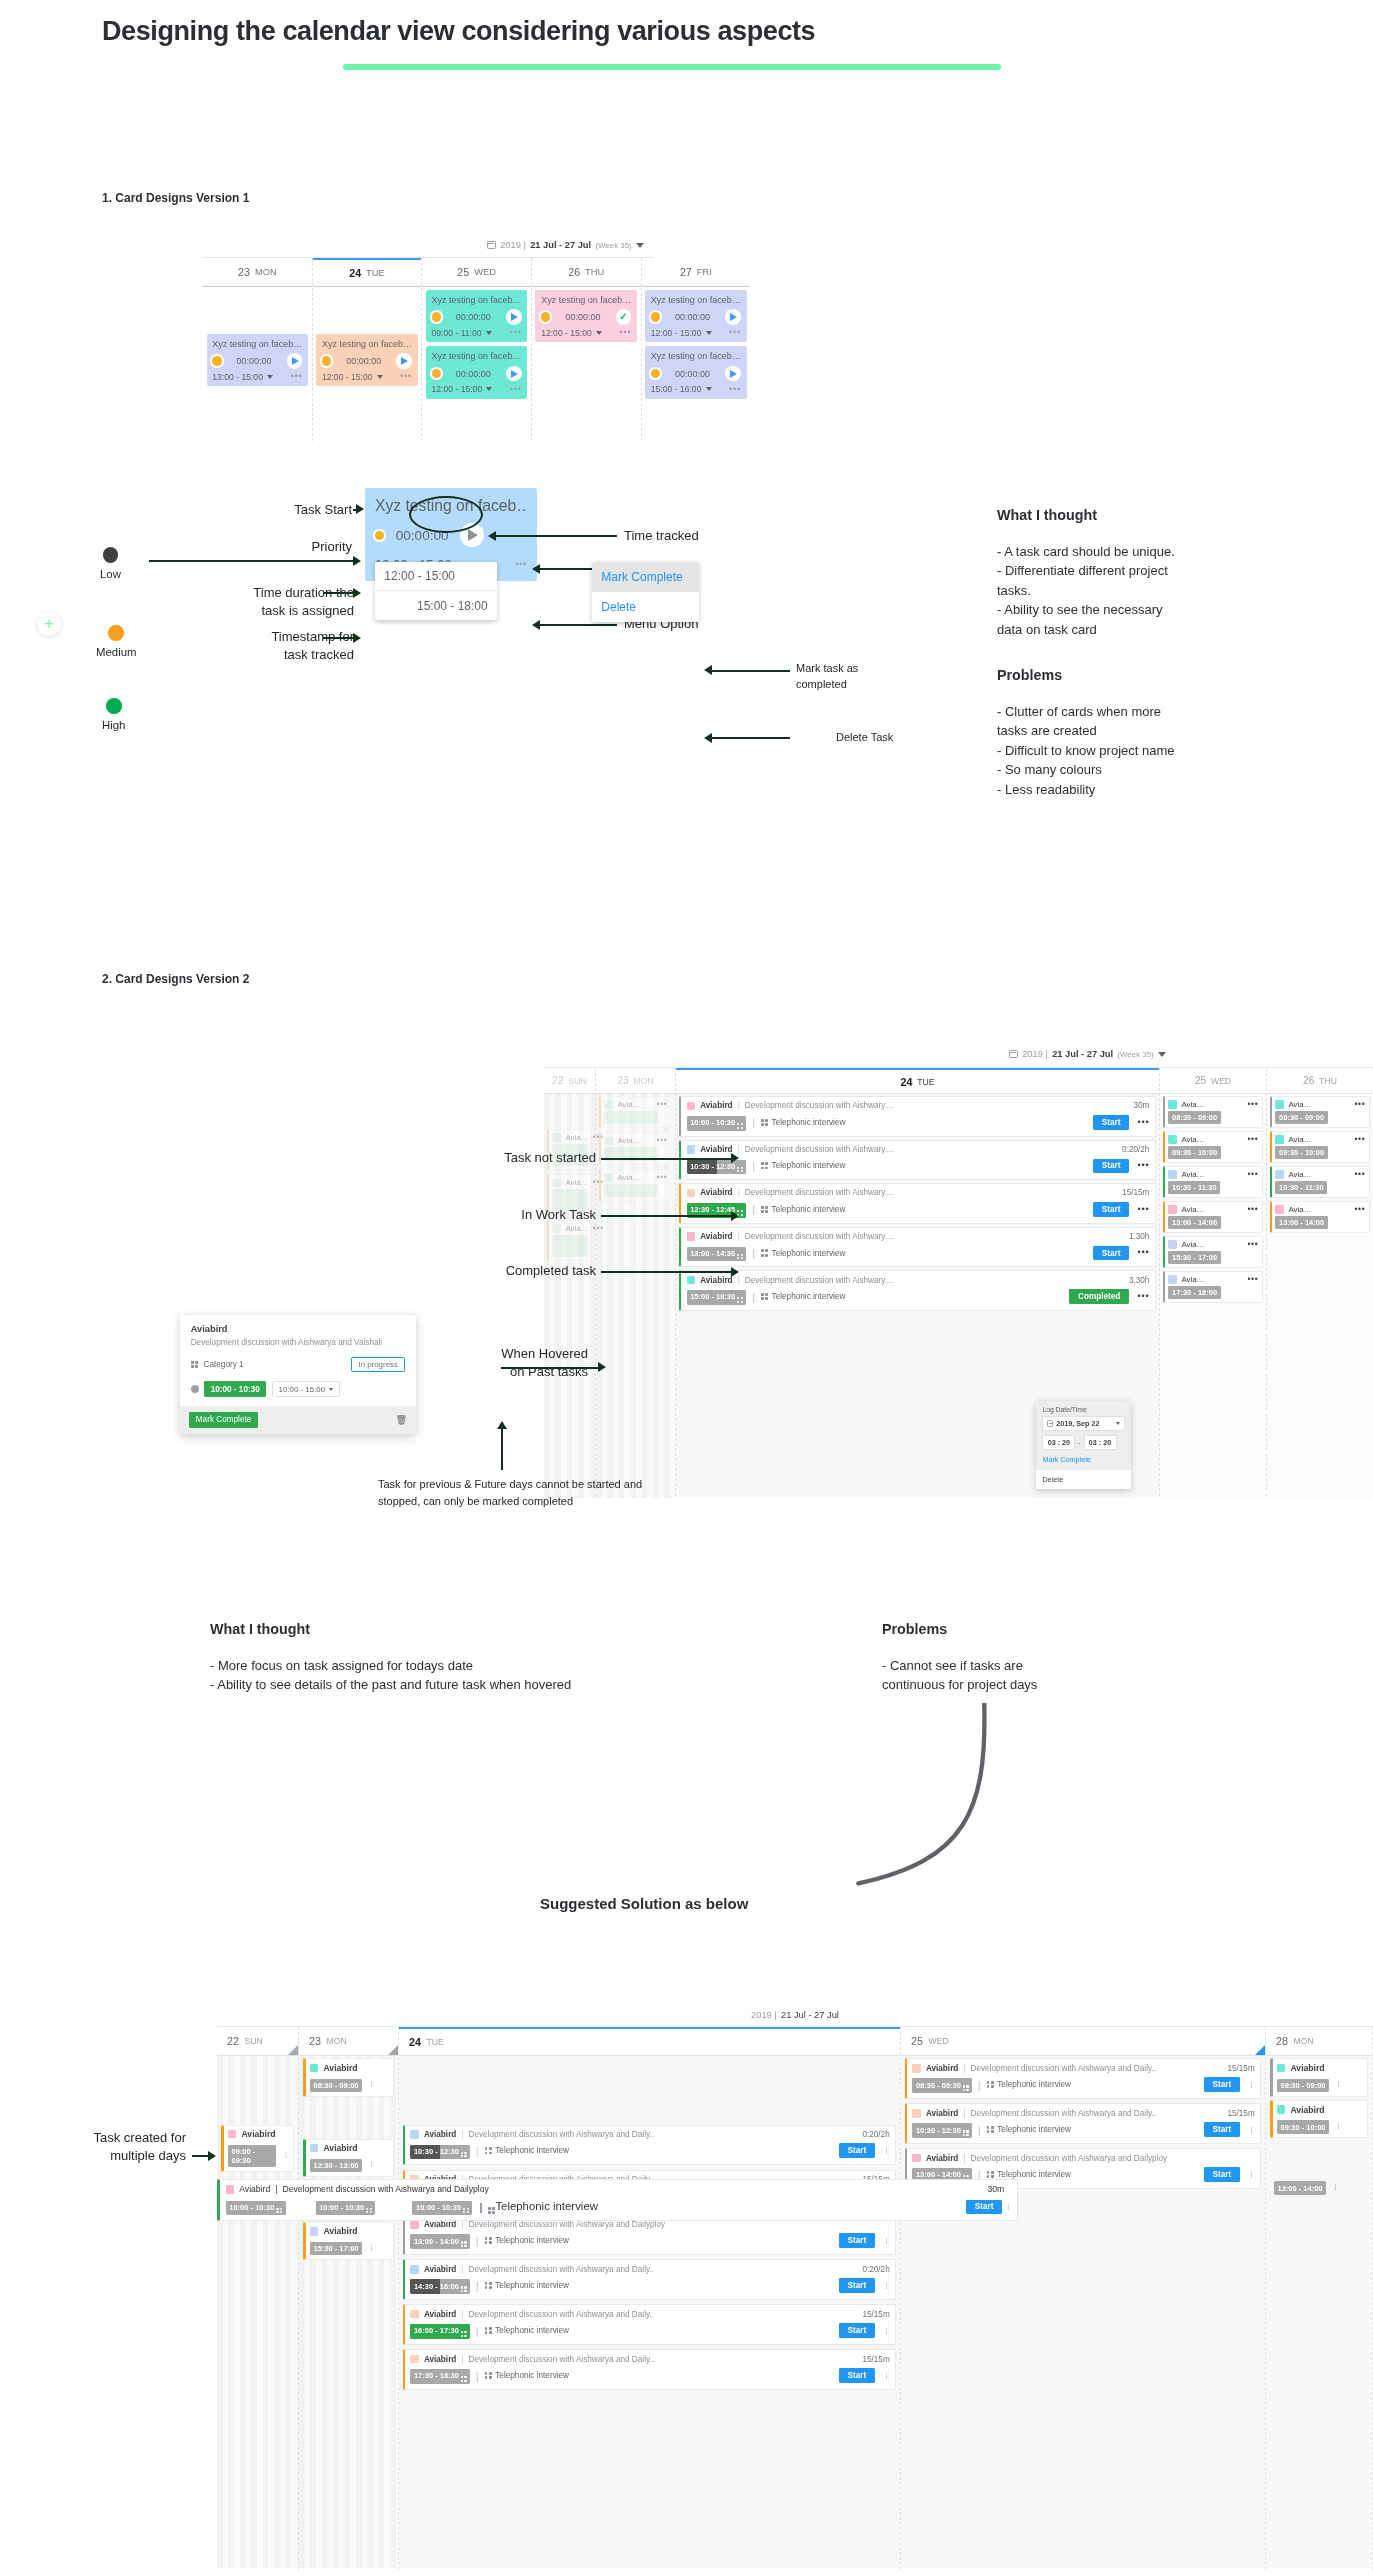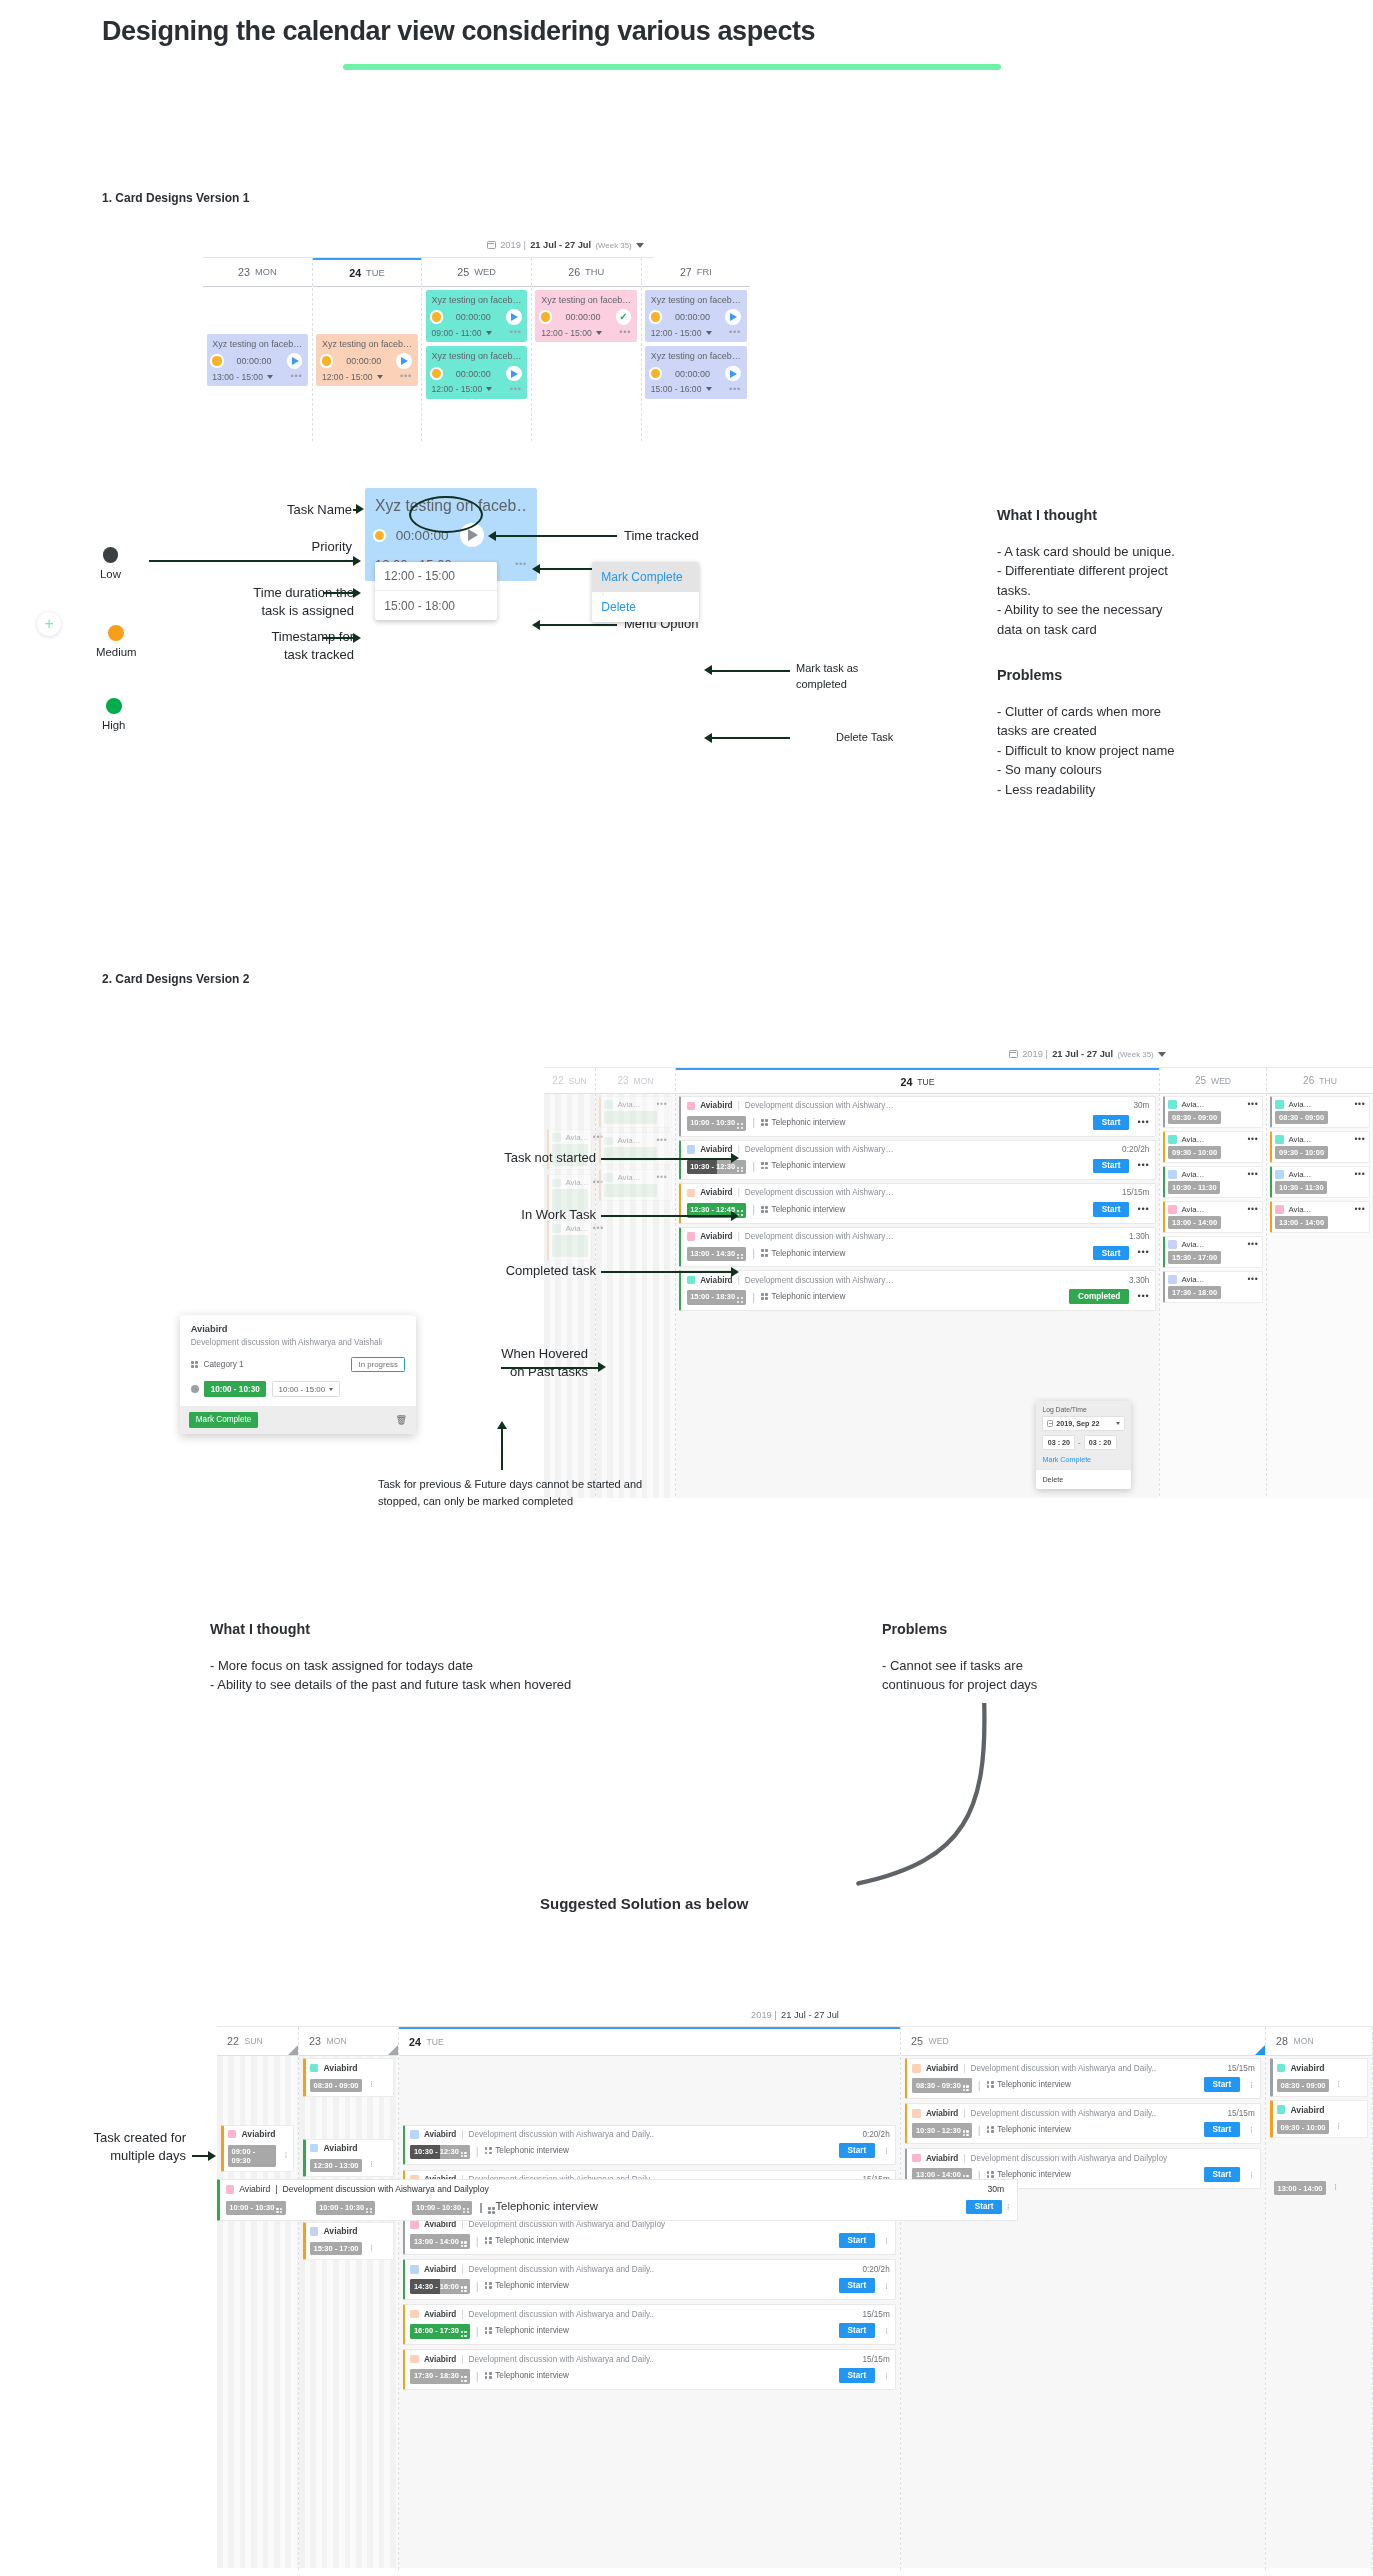--- a/index.html
+++ b/index.html
@@ -87,21 +87,21 @@
   #detailcard .drow{display:flex;align-items:center;gap:11.4px;margin:8.6px 0 10px;}
   #detailcard .dtimer{font-size:13.6px;color:#5f6368;}
   #detailcard .dbig{width:24px;height:24px;border-radius:50%;background:#fff;display:flex;align-items:center;justify-content:center;}
   #detailcard .dbig .playtri{border-top:6.4px solid transparent;border-bottom:6.4px solid transparent;border-left:10.7px solid #8b9097;}
   #detailcard .dbot{display:flex;align-items:center;gap:7.2px;font-size:13px;color:#5f6368;}
   #ellipse-timer{position:absolute;left:409px;top:496px;width:74px;height:37px;border:2.5px solid #11301d;border-radius:50%;}
 
   #dropdown1 { left:375px; top:562px; width:122px; background:#fff; border-radius:2.1px;
                box-shadow:0 1.4px 5.7px rgba(0,0,0,.22); }
   #dropdown1 div{ padding:7.2px 9.3px; font-size:12px; color:#5f6368; }
-  #dropdown1 div+div{ border-top:0.7px solid #ececec;}
+  #dropdown1 div+div{ border-top:0.7px solid #ececec;text-align:right;}
 
   #menu1 { left:592px; top:562px; width:107px; background:#fff; border-radius:2.1px;
            box-shadow:0 1.4px 5.7px rgba(0,0,0,.22); overflow:hidden;}
   #menu1 div{ padding:7.9px 9.3px; font-size:12px; color:#2196f3;}
   #menu1 div.hl{ background:#e4e4e4;}
 
   .prio-item { position:absolute; text-align:center; }
   .prio-item .pdot{width:15.7px;height:15.7px;border-radius:50%;margin:0 auto 5px;box-shadow:0 0 0 2.9px #fff, 0 0.7px 2.9px rgba(0,0,0,.18);}
   .prio-item .plabel{font-size:11.4px;color:#23282c;}
   #plus-fab{left:37px;top:612px;width:24px;height:24px;border-radius:50%;background:#fff;
@@ -358,21 +358,21 @@
               <span>15:00 - 16:00</span>
               <span class="cdown"></span>
               <span class="dots3">•••</span>
             </div>
           </div>
         </div>
       </div>
     </div>
 </div>
 
-<div class="abs anno" style="left:230px;top:501px;width:122px;text-align:right;">Task Name</div>
+<div class="abs anno" style="left:230px;top:501px;width:122px;text-align:right;">Task Start</div>
 <div class="abs arrow-line" style="left:358px;top:509px;width:0px;"></div>
 <div class="abs" style="left:359px;top:505px;">
     <div style="position:relative;">
       <div class="arrow-line" style="left:0;top:3.6px;width:0px;"></div>
     </div>
   </div>
 <div class="abs arrow-line" style="left:352px;top:509px;width:0px;"></div>
 <div class="abs">
   <div class="arrow-line" style="left:353px;top:509px;width:0px;"></div>
 </div>

